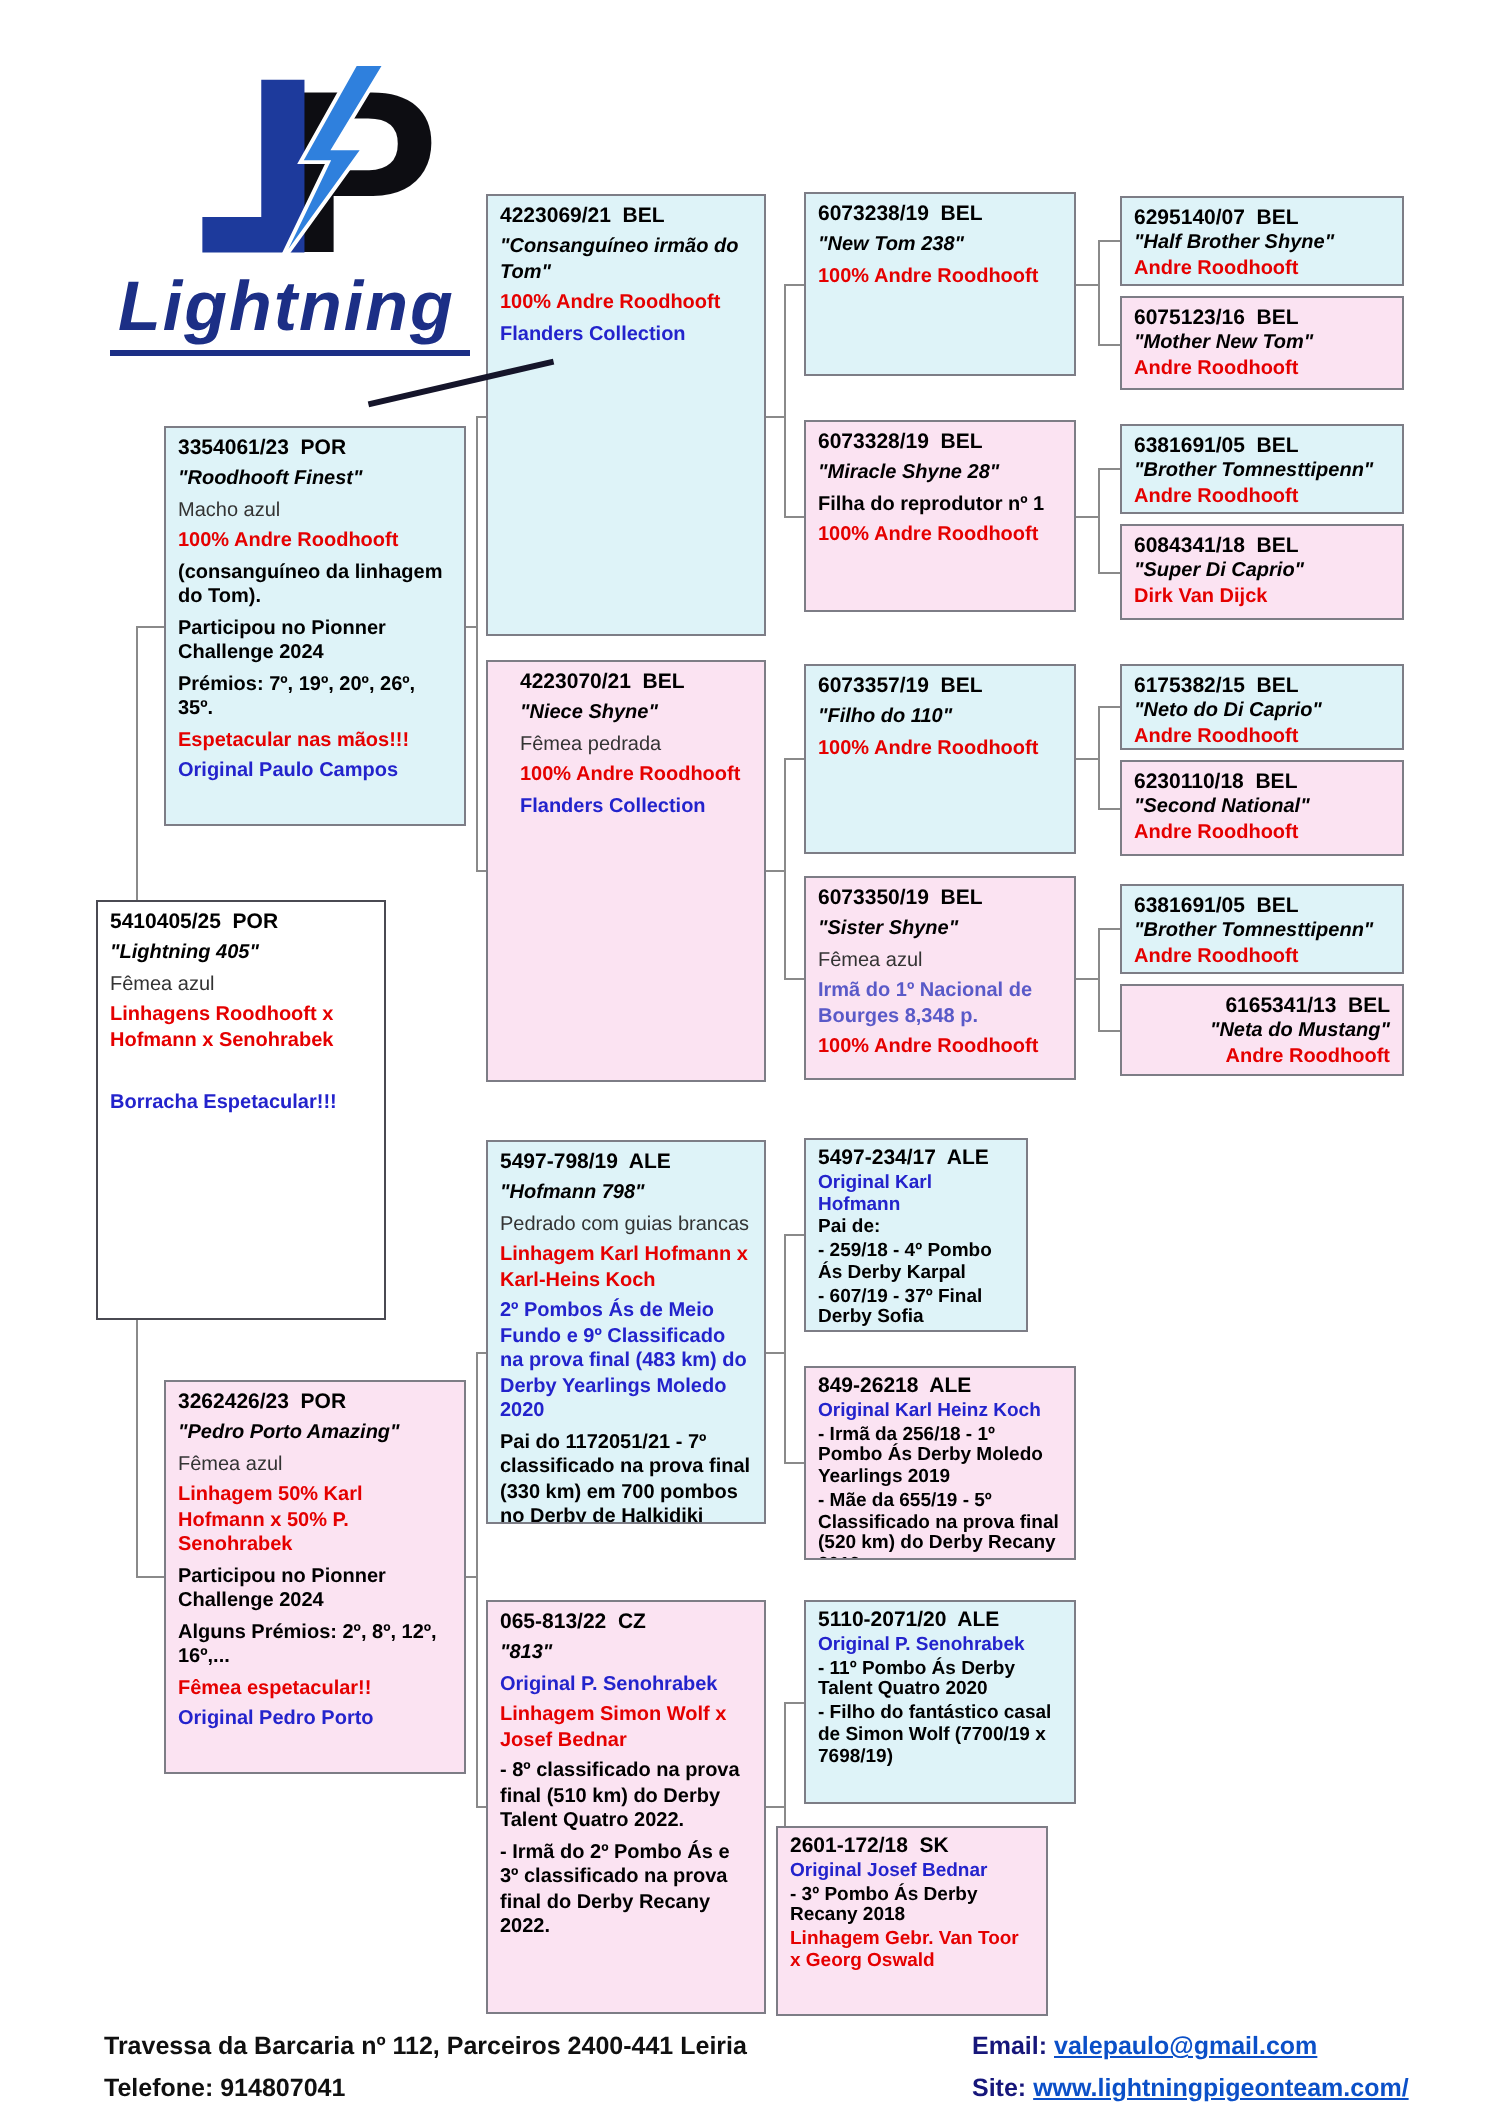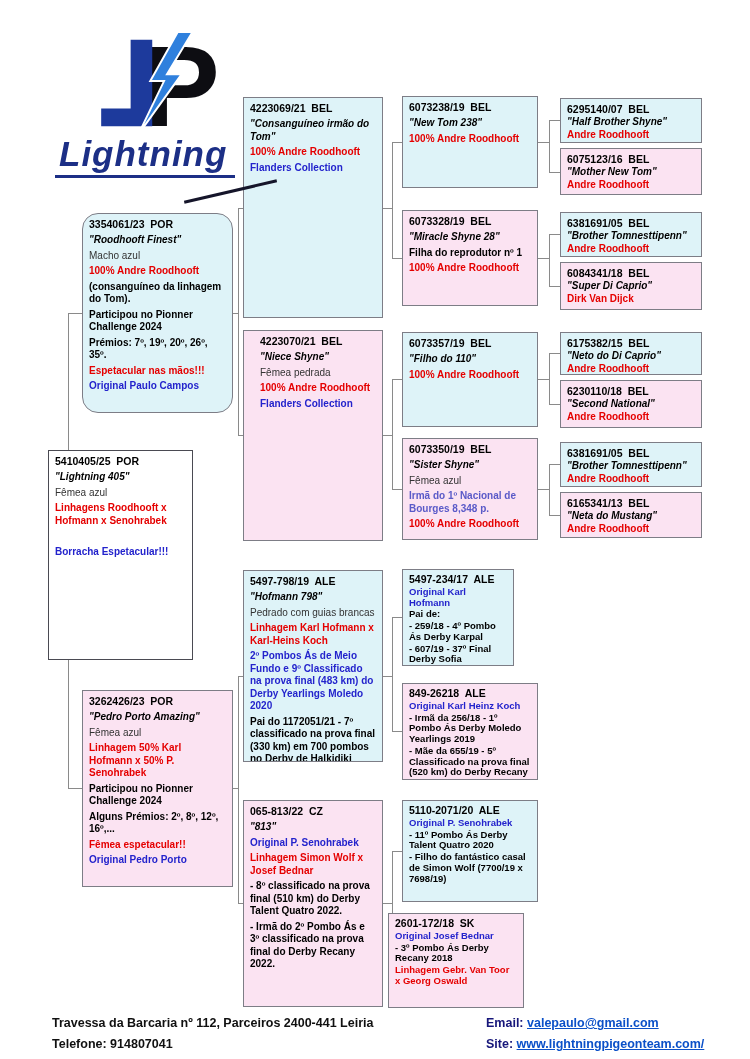--- a/index.html
+++ b/index.html
@@ -25,42 +25,42 @@
   .slate{font-weight:bold;color:var(--accent_slate,#5a5ac8);}
   .black{font-weight:bold;color:#000;}
   .space{height:13px;}
   .tight{line-height:1.13;font-size:9.5px;}
   .tight .ln{margin:0 0 1px 0;}
   .tiny{line-height:1.18;}
   .tiny .ln{margin:0 0 1px 0;}
 
   
   .bx0{left:48px;top:450px;width:145px;height:210px;}
-  .bx1{left:82px;top:213px;width:151px;height:200px;border-radius:16px;}
+  .bx1{left:82px;top:213px;width:151px;height:200px;}
   .bx2{left:82px;top:690px;width:151px;height:197px;}
   .bx3{left:243px;top:97px;width:140px;height:221px;}
   .bx4{left:243px;top:330px;width:140px;height:211px;padding-left:16px;}
   .bx5{left:243px;top:570px;width:140px;height:192px;}
   .bx6{left:243px;top:800px;width:140px;height:207px;}
   .bx7{left:402px;top:96px;width:136px;height:92px;}
   .bx8{left:402px;top:210px;width:136px;height:96px;}
   .bx9{left:402px;top:332px;width:136px;height:95px;}
   .bx10{left:402px;top:438px;width:136px;height:102px;}
   .bx11{left:402px;top:569px;width:112px;height:97px;}
   .bx12{left:402px;top:683px;width:136px;height:97px;}
   .bx13{left:402px;top:800px;width:136px;height:102px;}
   .bx14{left:388px;top:913px;width:136px;height:95px;}
   .bx15{left:560px;top:98px;width:142px;height:45px;}
   .bx16{left:560px;top:148px;width:142px;height:47px;}
   .bx17{left:560px;top:212px;width:142px;height:45px;}
   .bx18{left:560px;top:262px;width:142px;height:48px;}
   .bx19{left:560px;top:332px;width:142px;height:43px;}
   .bx20{left:560px;top:380px;width:142px;height:48px;}
   .bx21{left:560px;top:442px;width:142px;height:45px;}
-  .bx22{left:560px;top:492px;width:142px;height:46px;}
+  .bx22{left:560px;top:492px;width:142px;height:46px;text-align:right;}
 
   
   .logo{position:absolute;left:55px;top:30px;width:200px;height:175px;z-index:3;}
   .logo svg{display:block;margin-left:35px;}
   .brand{font-style:italic;font-weight:bold;font-size:35px;letter-spacing:1px;
          color:var(--brand_navy,#1c2f86);border-bottom:3px solid var(--brand_navy,#1c2f86);
          padding:0 8px 1px 4px;display:inline-block;margin-top:-4px;}
   .brand-sub{font-size:15px;letter-spacing:6px;color:#14142e;font-weight:normal;margin:2px 0 0 8px;}
   .swoosh{position:absolute;left:128px;top:160px;width:95px;height:3px;background:#15152a;
           transform:rotate(-13deg);}

